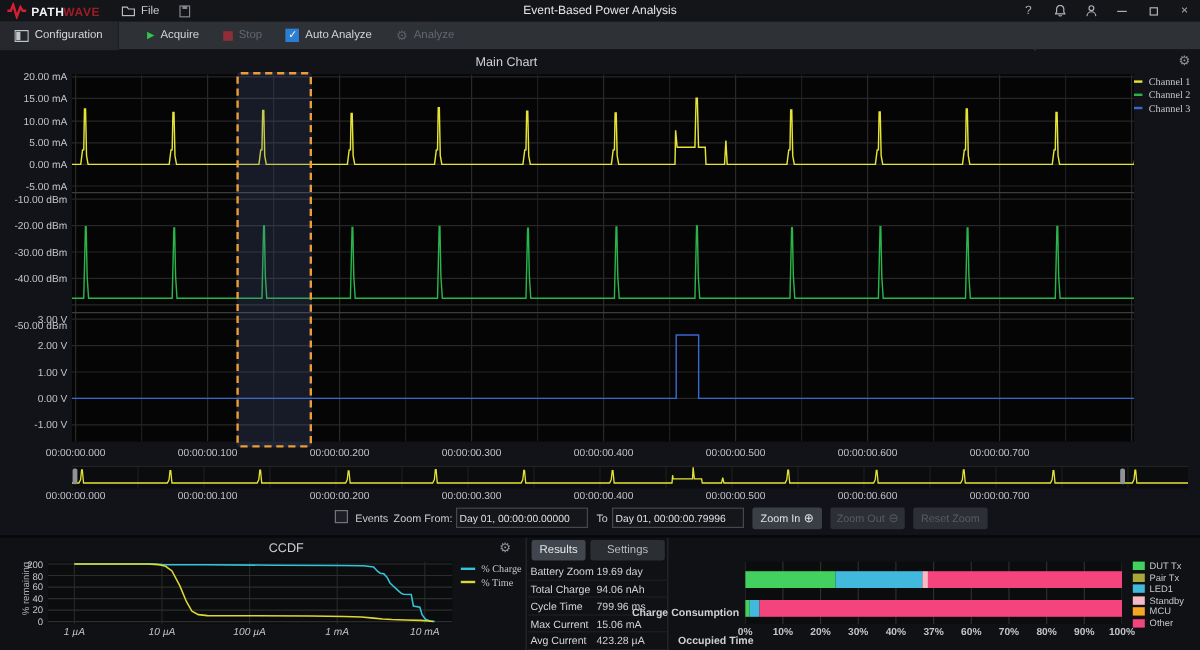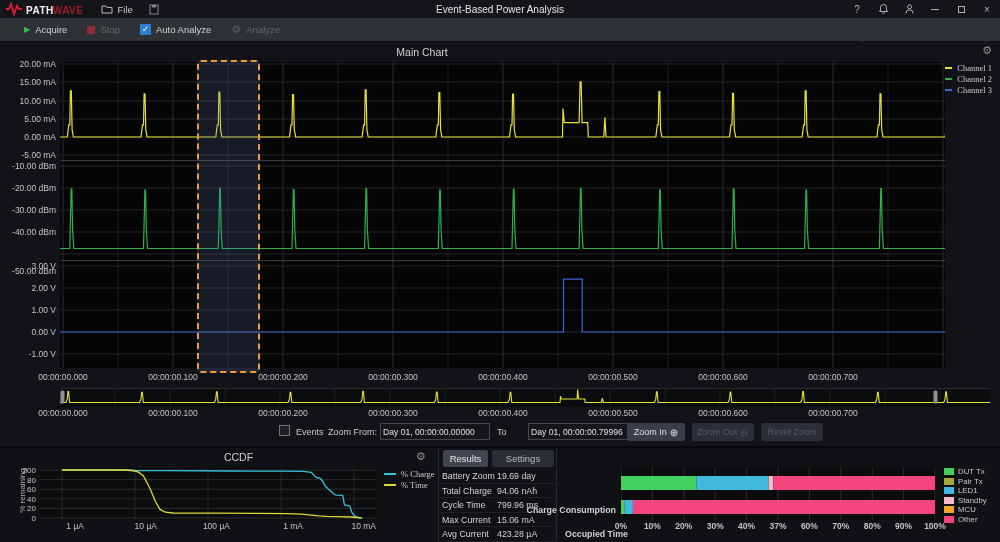--- a/index.html
+++ b/index.html
@@ -59,21 +59,21 @@
   .zbtn.on { background:#3a3e45; color:#dfe2e6; }
   .zbtn.off { background:#2c2f35; color:#575c63; }
   .mag { font-size:10px; }
 
   
   #bottom { position:absolute; left:0; top:446px; width:1000px; height:96px; background:#101114; border-top:2px solid #06070a; }
   .vsep { position:absolute; top:0; width:1px; height:96px; background:#26292e; }
   .panel-title { position:absolute; font-size:10.5px; color:#cfd2d6; text-align:center; }
   #ccdf-ylabel { position:absolute; left:14px; top:38px; font-size:8px; color:#aeb2b8; transform:rotate(-90deg); transform-origin:center; width:60px; text-align:center; margin-left:-22px; }
   .ccdf-ytick { position:absolute; width:22px; text-align:right; font-size:8px; color:#c2c5c9; }
-  .ccdf-xtick { position:absolute; width:44px; text-align:right; font-size:8.5px; color:#c2c5c9; }
+  .ccdf-xtick { position:absolute; width:44px; text-align:center; font-size:8.5px; color:#c2c5c9;font-style:italic; }
   #ccdf-plot { position:absolute; left:40px; top:20px; background:#0b0c0e; }
   #ccdf-legend { position:absolute; left:384px; top:20px; }
   .tab { position:absolute; top:2px; height:17px; display:flex; align-items:center; justify-content:center; font-size:9.5px; border-radius:2px; }
   .tab.active { background:#41454d; color:#e4e6e9; }
   .tab.idle { background:#2b2e33; color:#b7babf; }
   #res-table { position:absolute; left:440px; top:21px; width:116px; }
   .res-row { position:absolute; left:0; width:116px; height:14.6px; border-bottom:1px solid #1e2025; display:flex; }
   .res-label { position:absolute; left:2px; top:2px; font-size:8.8px; color:#d3d6da; }
   .res-value { position:absolute; left:57px; top:2px; font-size:8.8px; color:#cfd2d6; }
   .occ-rowlab { position:absolute; width:96px; text-align:right; font-size:8.8px; color:#ced1d5; font-weight:bold; }
@@ -131,20 +131,27 @@
       <div class="win-btn">
           <span class="max-glyph"></span>
         </div>
       <div class="win-btn">
           <span>×</span>
         </div>
     </div>
   </div>
 
   <div id="toolbar">
+    <div class="tb-btn" id="config-btn">
+      <svg width="12" height="10" viewBox="0 0 12 10">
+          <rect x="0.5" y="0.5" width="11" height="9" fill="none" stroke="#c2c5c9" stroke-width="1"></rect>
+          <rect x="1.5" y="1.5" width="3.5" height="7" fill="#c2c5c9"></rect>
+        </svg>
+      <span>Configuration</span>
+    </div>
     <div style="width:14px"></div>
     <div class="tb-btn">
       <span class="play-icon">▶</span>
       <span>Acquire</span>
     </div>
     <div class="tb-btn tb-disabled">
       <span class="stop-icon"></span>
       <span>Stop</span>
     </div>
     <div class="tb-btn">
@@ -285,21 +292,21 @@
         <div class="xlab" style="left:688px; top:366px">00:00:00.600</div>
         <div class="xlab" style="left:798px; top:366px">00:00:00.700</div>
       </div>
 
     <div id="zoombar">
       <span class="cbox abs" style="left:279px; top:3px;"></span>
       <span class="zlab" style="left:296px;">Events</span>
       <span class="zlab" style="left:328px;">Zoom From:</span>
       <input class="zinput" style="left: 380px; width: 110px;" value="Day 01, 00:00:00.00000">
       <span class="zlab" style="left:497px;">To</span>
-      <input class="zinput" style="left: 528px; width: 110px;" value="Day 01, 00:00:00.79996">
+      <input class="zinput" style="left: 510px; width: 110px;" value="Day 01, 00:00:00.79996">
       <div class="zbtn on" style="left:627px; width:58px;">
           <span>Zoom In</span>
           <span class="mag">⊕</span>
         </div>
       <div class="zbtn off" style="left:692px; width:62px;">
           <span>Zoom Out</span>
           <span class="mag">⊖</span>
         </div>
       <div class="zbtn off" style="left:761px; width:62px;">
           <span>Reset Zoom</span>

